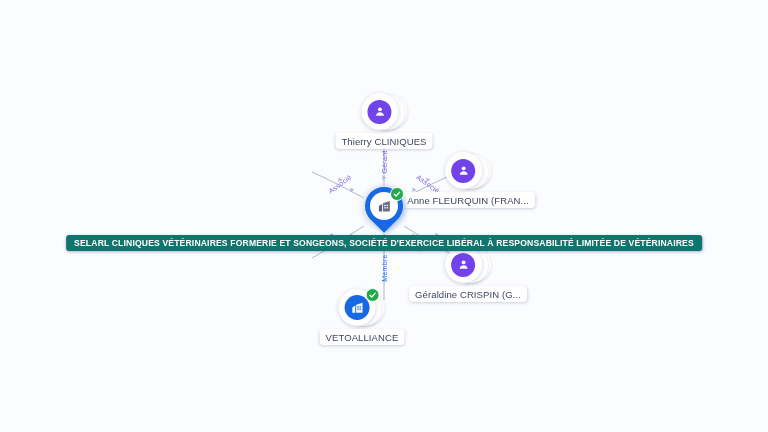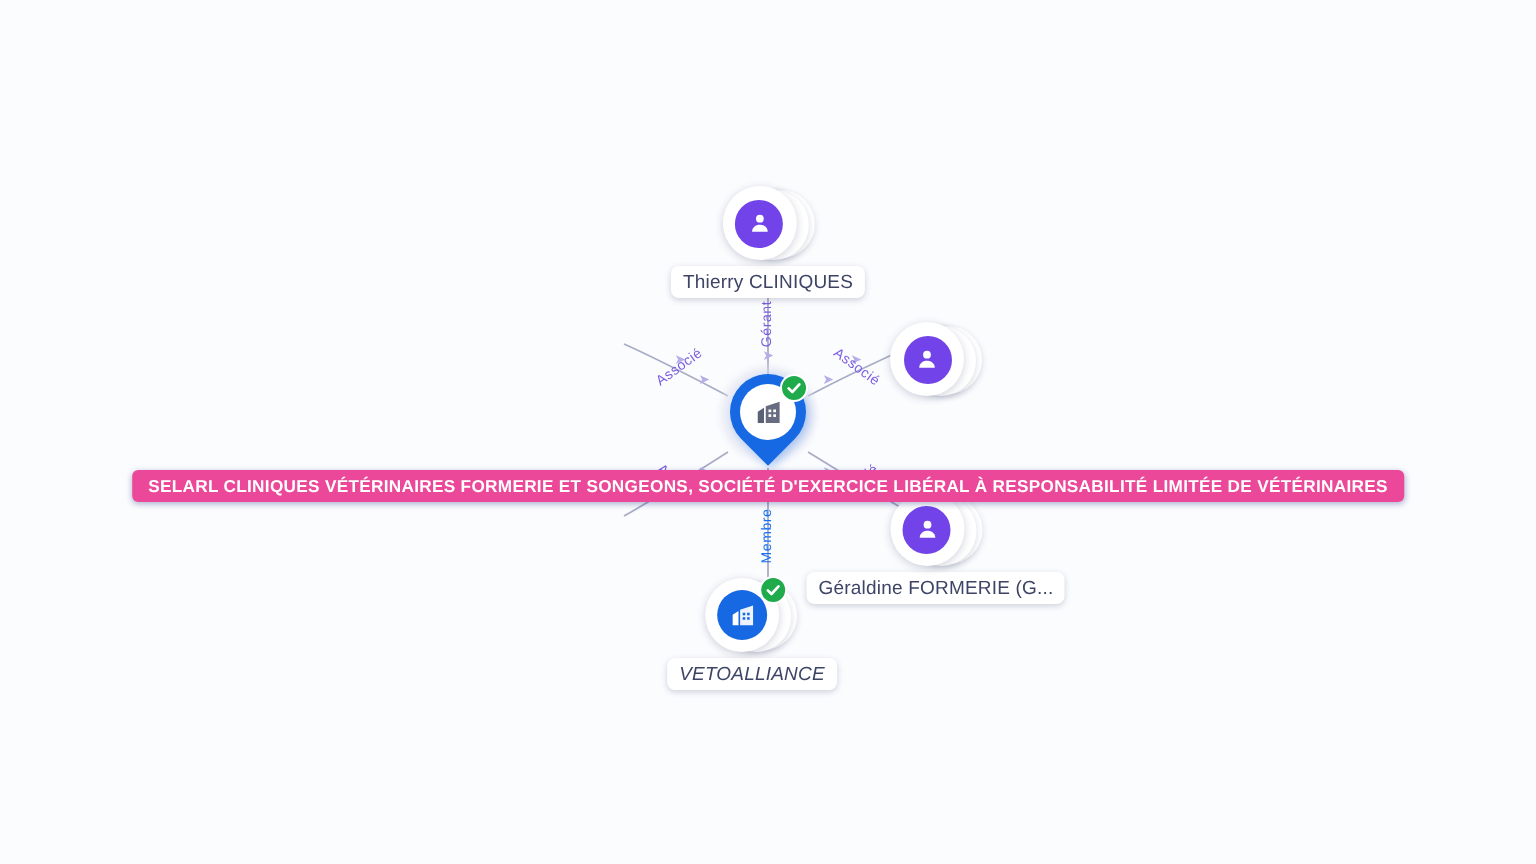--- a/index.html
+++ b/index.html
@@ -162,21 +162,21 @@
     box-sizing: border-box;
   }
   .check-badge.on-pin { left: 33px; top: 4px; }
   .check-badge.on-co  { right: 5px; top: -1px; }
 
   
   .banner {
     position: absolute;
     left: 50%;
     transform: translate(-50%, -50%);
-    background: #ec4899;
+    background: #0f766e;
     color: #ffffff;
     font-size: 8.6px;
     font-weight: bold;
     letter-spacing: .15px;
     padding: 3px 8px;
     border-radius: 3px;
     white-space: nowrap;
     box-shadow: 0 1px 3px rgba(20,40,120,.35);
   }
 
@@ -255,40 +255,41 @@
       <div class="card c2"></div>
       <div class="card c1">
         <div class="avatar-circle">
           <svg width="13" height="13" viewBox="0 0 24 24" fill="#ffffff">
             <circle cx="12" cy="8" r="3.6"></circle>
             <path d="M4.8 20c0-3.9 3.2-6.4 7.2-6.4s7.2 2.5 7.2 6.4z"></path>
           </svg>
         </div>
       </div>
     </div>
+    <div class="nlabel">Anne FLEURQUIN (FRAN...</div>
   </div>
 
 
   <div class="node" style="left:468px; top:274px;">
     <div class="stack">
       <div class="card c3"></div>
       <div class="card c2"></div>
       <div class="card c1">
         <div class="avatar-circle">
           <svg width="13" height="13" viewBox="0 0 24 24" fill="#ffffff">
             <circle cx="12" cy="8" r="3.6"></circle>
             <path d="M4.8 20c0-3.9 3.2-6.4 7.2-6.4s7.2 2.5 7.2 6.4z"></path>
           </svg>
         </div>
       </div>
     </div>
-    <div class="nlabel">Géraldine FORMERIE (G...</div>
-  </div>
-
-  <div class="node" style="left:376px; top:317px;font-style:italic;">
+    <div class="nlabel">Géraldine CRISPIN (G...</div>
+  </div>
+
+  <div class="node" style="left:362px; top:317px;">
     <div class="co-stack">
       <div class="card c3"></div>
       <div class="card c2"></div>
       <div class="card c1">
         <div class="co-circle">
           <svg width="14" height="14" viewBox="0 0 24 24" fill="#ffffff">
             <path d="M3 20V11l5-3.2V20z"></path>
             <path d="M9.4 20V6.6L20.5 3v17z" opacity="0.92"></path>
             <rect x="11.6" y="9.2" width="2.2" height="2.2" fill="#1668e3"></rect>
             <rect x="15.4" y="9.2" width="2.2" height="2.2" fill="#1668e3"></rect>

